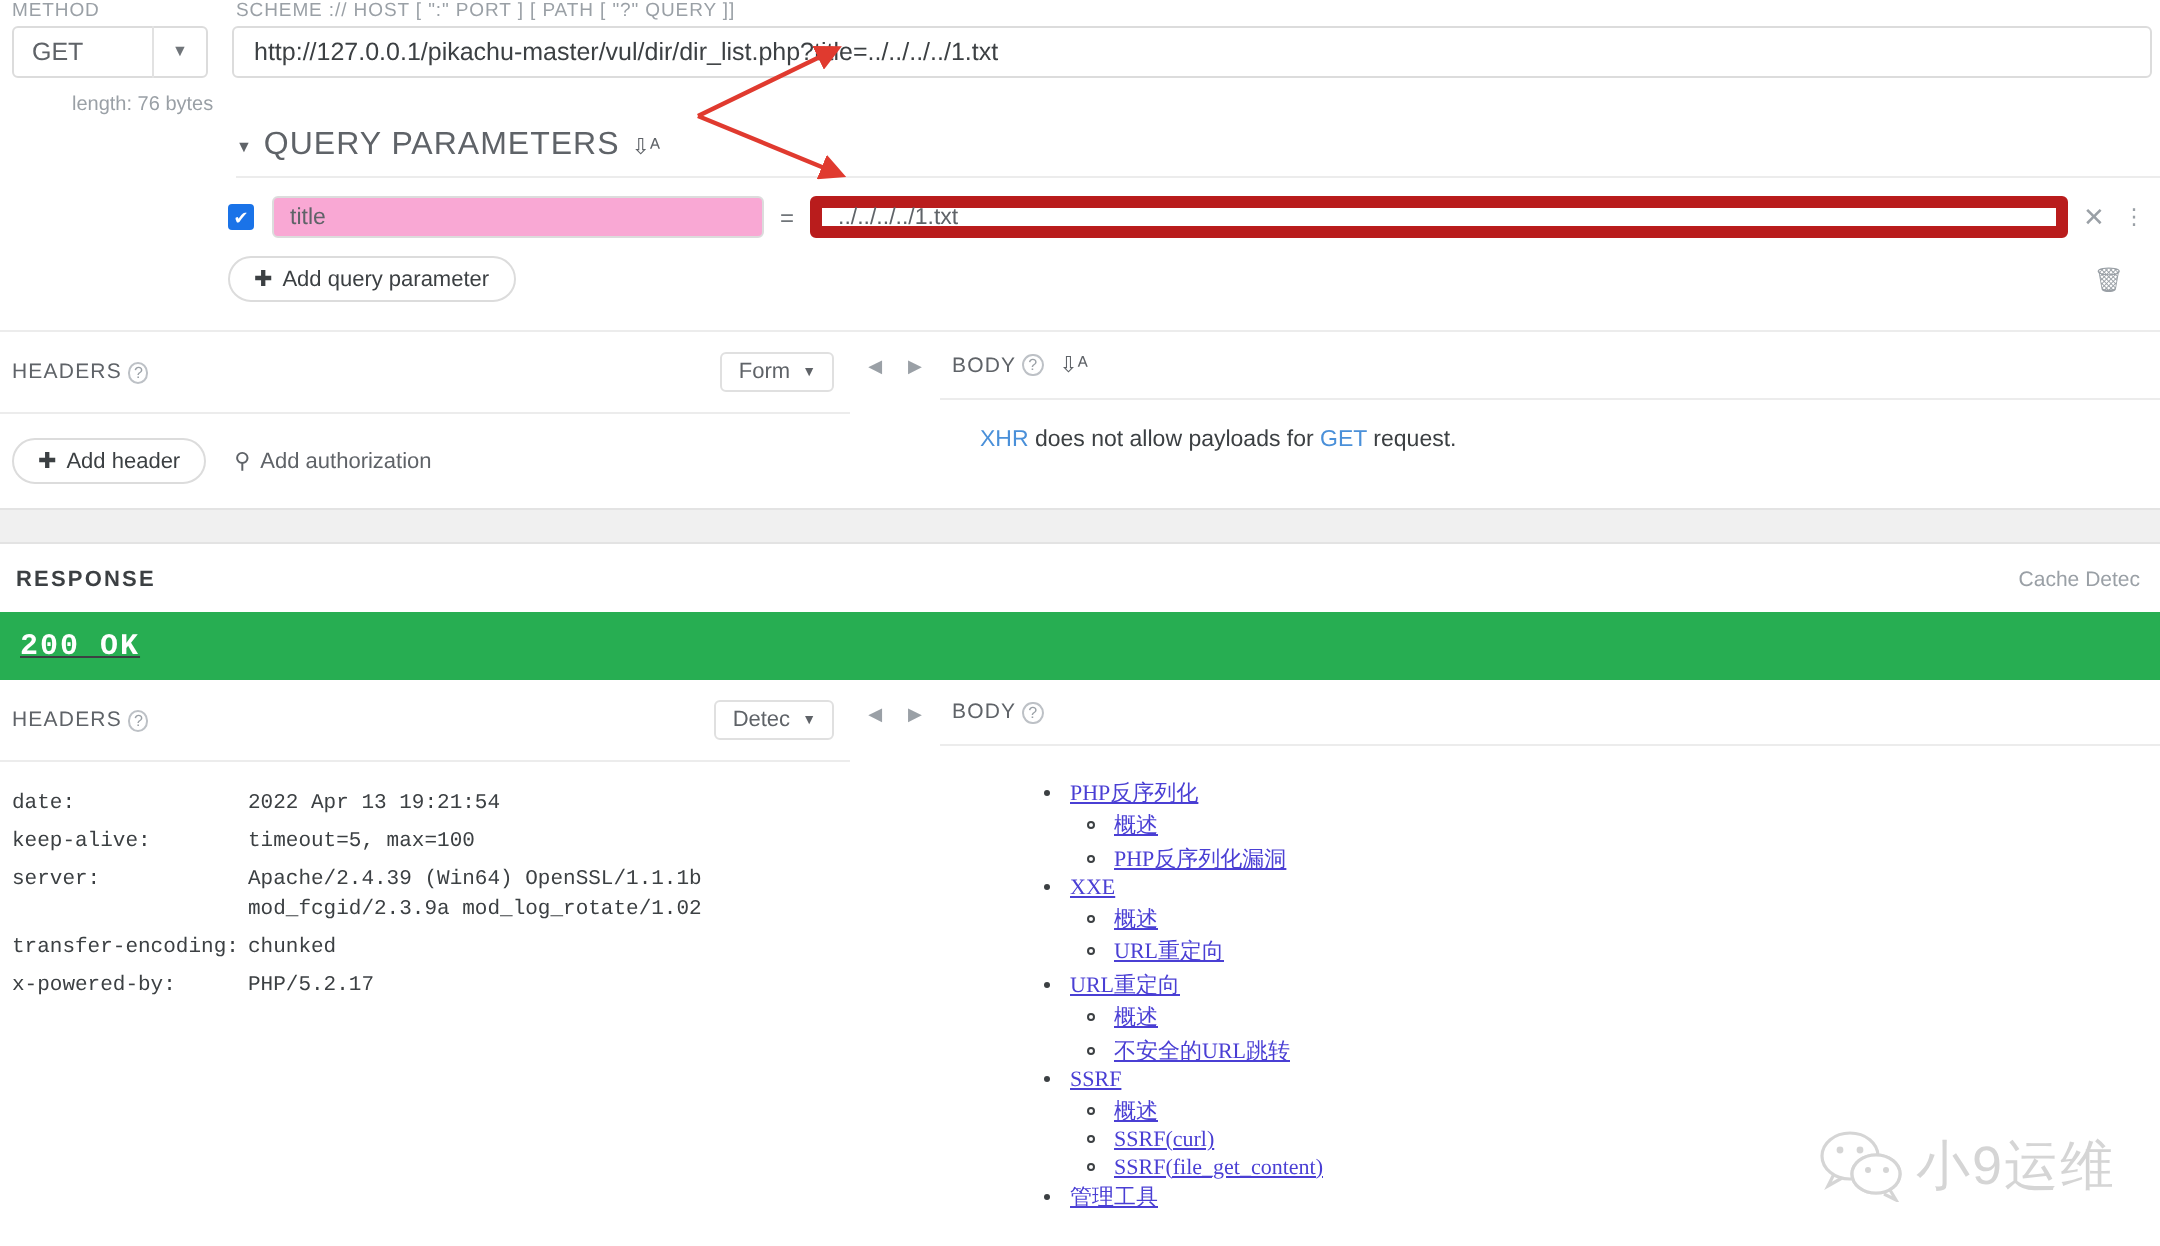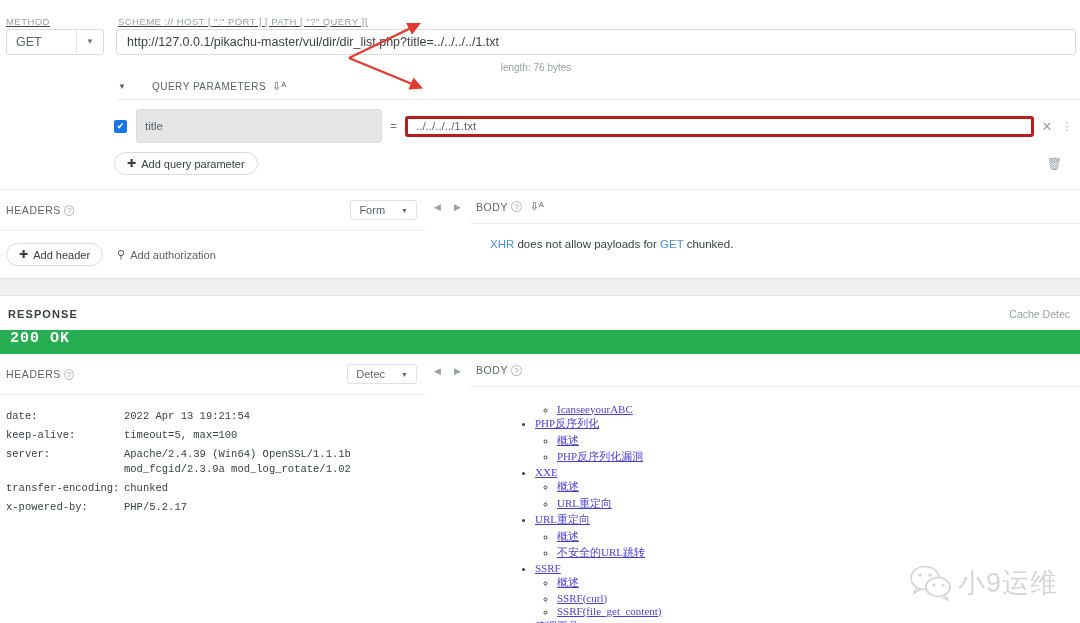--- a/index.html
+++ b/index.html
@@ -10,64 +10,64 @@
     font-family:"Liberation Sans", sans-serif;
     font-size:12px;
     color:#3c4043;
     overflow:hidden;
     position:relative;
   }
 
   
   #request-pane { position:relative; padding:0; }
 
-  .col-labels { display:flex; padding:16px 0 0 0;text-decoration:underline; }
+  .col-labels { display:flex; padding:0 0 0 0; }
   .lbl {
     font-size:9.5px; letter-spacing:.45px; color:#9aa0a6;
     text-transform:uppercase; font-family:"Liberation Sans", sans-serif;
   }
   .lbl-method { width:110px; padding-left:6px; }
   .lbl-scheme { padding-left:8px; }
 
   .url-row { display:flex; align-items:center; padding:2px 0 0 6px; }
   .method-select {
     width:98px; height:26px; border:1px solid #dcdcdc; border-radius:3px;
     display:flex; align-items:center; background:#fff;
   }
   .method-select .mval { flex:1; padding-left:9px; font-size:12.5px; color:#5f6368; }
   .method-select .mdiv { width:1px; height:26px; background:#e2e2e2; }
   .method-select .mcaret { width:26px; text-align:center; color:#70757a; font-size:8px; line-height:26px;}
   .url-input {
     margin-left:12px; flex:1; height:26px; border:1px solid #dcdcdc; border-radius:3px;
     background:#fff; display:flex; align-items:center; padding-left:10px;
     font-size:12.5px; color:#3c4043; margin-right:4px;
   }
-  .len-row { text-align:center; padding:5px 8px 0 0; }
+  .len-row { text-align:left; padding:5px 8px 0 0;margin-left:36px; }
   .len-row span { font-size:10px; color:#9aa0a6; }
 
   .qp-header { padding:6px 0 4px 118px; display:flex; align-items:center; gap:6px; }
   .tri { color:#5f6368; font-size:8px; }
-  .qp-title { font-size:10px; letter-spacing:.5px; color:#5f6368;margin-left:20px; }
+  .qp-title { font-size:16px; letter-spacing:.5px; color:#5f6368; }
   .sort-icon { color:#5f6368; font-size:11px; }
   .hline { height:1px; background:#ececec; margin:2px 0 0 118px; }
 
   .qp-row { display:flex; align-items:center; padding:9px 0 0 114px; }
   .chk {
     width:13px; height:13px; border-radius:2px; background:#1a73e8;
     display:flex; align-items:center; justify-content:center;
     color:#fff; font-size:9px; flex:0 0 auto;
   }
   .qp-key {
-    margin-left:9px; width:246px; height:34px; border:1px solid #dcdcdc;
-    border-radius:3px; background:#e5e5e5; display:flex; align-items:center;
+    margin-left:9px; width:246px; height:21px; border:1px solid #dcdcdc;
+    border-radius:3px; background:#f9a8d4; display:flex; align-items:center;
     padding-left:8px; font-size:11.5px; color:#5f6368;
   }
   .eq { margin:0 8px; color:#70757a; font-size:12px; }
   .qp-val {
-    flex:1; height:21px; border:3px solid #b91c1c; border-radius:3px; background:#fff;
+    flex:1; height:21px; border:6px solid #b91c1c; border-radius:3px; background:#fff;
     display:flex; align-items:center; padding-left:8px; font-size:11.5px; color:#5f6368;
   }
   .x-btn { width:26px; text-align:center; color:#9aa0a6; font-size:13px; }
   .dots-btn { width:14px; text-align:center; color:#9aa0a6; font-size:11px; margin-right:6px;}
 
   .addrow { display:flex; align-items:center; padding:9px 0 0 114px; }
   .pill {
     border:1px solid #dcdcdc; border-radius:13px; background:#fff;
     padding:4px 12px; font-size:11px; color:#3c4043; display:inline-flex; gap:5px; align-items:center;
   }
@@ -79,37 +79,37 @@
   .arrowcol { width:45px; display:flex; align-items:flex-start; justify-content:center; padding-top:12px; gap:13px; }
   .arrowcol .ar { color:#9aa0a6; font-size:9px; }
   .split-right { flex:1; }
   .sec-head { display:flex; align-items:center; padding:10px 8px 10px 6px; }
   .sec-title { font-size:10.5px; letter-spacing:.6px; color:#5f6368; }
   .qmark { font-size:8px; color:#9aa0a6; vertical-align:super; margin-left:3px;
            border:1px solid #bdc1c6; border-radius:50%; padding:0 2px; }
   .sec-spacer { flex:1; }
   .dropbtn {
     border:1px solid #e0e0e0; border-radius:3px; background:#fff;
-    padding:3px 8px; font-size:11px; color:#5f6368; display:inline-flex; gap:16px; align-items:center;
+    padding:3px 8px; font-size:11px; color:#5f6368; display:inline-flex; gap:6px; align-items:center;
   }
   .hr-light { height:1px; background:#ececec; }
   .hdr-body { padding:12px 0 0 6px; display:flex; align-items:center; gap:14px; }
   .add-auth { color:#5f6368; font-size:11px; display:inline-flex; gap:5px; align-items:center; }
   .xhr-note { padding:12px 0 0 20px; line-height:1.55; font-size:11.5px; color:#3c4043; }
   .lnk { color:#4a90d9; }
 
   
   .band { height:18px; background:#f0f0f0; border-top:1px solid #e3e3e3; border-bottom:1px solid #e3e3e3; margin-top:12px; }
 
   
   .resp-head { display:flex; align-items:center; padding:12px 10px 10px 8px;justify-content:center; }
   .resp-title { font-size:11px; font-weight:bold; letter-spacing:1.1px; color:#3c4043; }
   .cache { margin-left:auto; font-size:10.5px; color:#9aa0a6; overflow:hidden; white-space:nowrap; }
   .status-bar {
-    background:#27ae52; height:24px; display:flex; align-items:flex-start; padding-left:10px;
+    background:#27ae52; height:34px; display:flex; align-items:center; padding-left:10px;text-decoration:underline;
   }
   .status-bar span { color:#fff; font-size:15px; font-weight:bold; letter-spacing:1px;
     font-family:"Liberation Mono", monospace; }
 
   .resp-split { display:flex; border-top:0; }
   .resp-left { width:425px; }
   .resp-right { flex:1; }
 
   table.hdrs { border-collapse:collapse; margin:14px 0 0 6px; font-family:"Liberation Mono", monospace; font-size:10.5px; color:#3c4043; }
   table.hdrs td { vertical-align:top; padding:0 0 5px 0; line-height:1.35; }
@@ -211,21 +211,21 @@
 
     <div class="split-right">
       <div class="sec-head">
         <span class="sec-title">BODY</span>
         <span class="qmark">?</span>
         <span class="sort-icon" style="margin-left:8px;">⇩ᴬ</span>
       </div>
       <div class="hr-light"></div>
       <div class="xhr-note">
         <div>
-          <span class="lnk">XHR</span><span> does not allow payloads for </span><span class="lnk">GET</span><span> chunked.</span>
+          <span class="lnk">XHR</span><span> does not allow payloads for </span><span class="lnk">GET</span><span> request.</span>
         </div>
       </div>
     </div>
   </div>
 
   <svg id="annot-arrow" width="120" height="70" viewBox="0 0 120 70">
     <defs>
       <marker id="ah" markerWidth="6" markerHeight="6" refX="3" refY="3" orient="auto">
         <path d="M0,0 L6,3 L0,6 z" fill="#e03a2f"></path>
       </marker>
@@ -295,23 +295,20 @@
         <span class="sec-title">BODY</span>
         <span class="qmark">?</span>
       </div>
       <div class="hr-light"></div>
       <div class="htmlbody">
         <span class="clipped">
           <a class="blue">&nbsp;&nbsp;&nbsp;&nbsp;</a>
         </span>
         <div id="body-list">
             <ul class="lvl1">
-              <ul class="lvl2">
-                <li><a class="blue">IcanseeyourABC</a></li>
-              </ul>
               <li><a class="blue">PHP反序列化</a><ul class="lvl2">
                   <li><a class="blue">概述</a></li>
                   <li><a class="blue">PHP反序列化漏洞</a></li>
                 </ul></li>
               <li><a class="blue">XXE</a><ul class="lvl2">
                   <li><a class="blue">概述</a></li>
                   <li><a class="blue">URL重定向</a></li>
                 </ul></li>
               <li><a class="blue">URL重定向</a><ul class="lvl2">
                   <li><a class="blue">概述</a></li>

